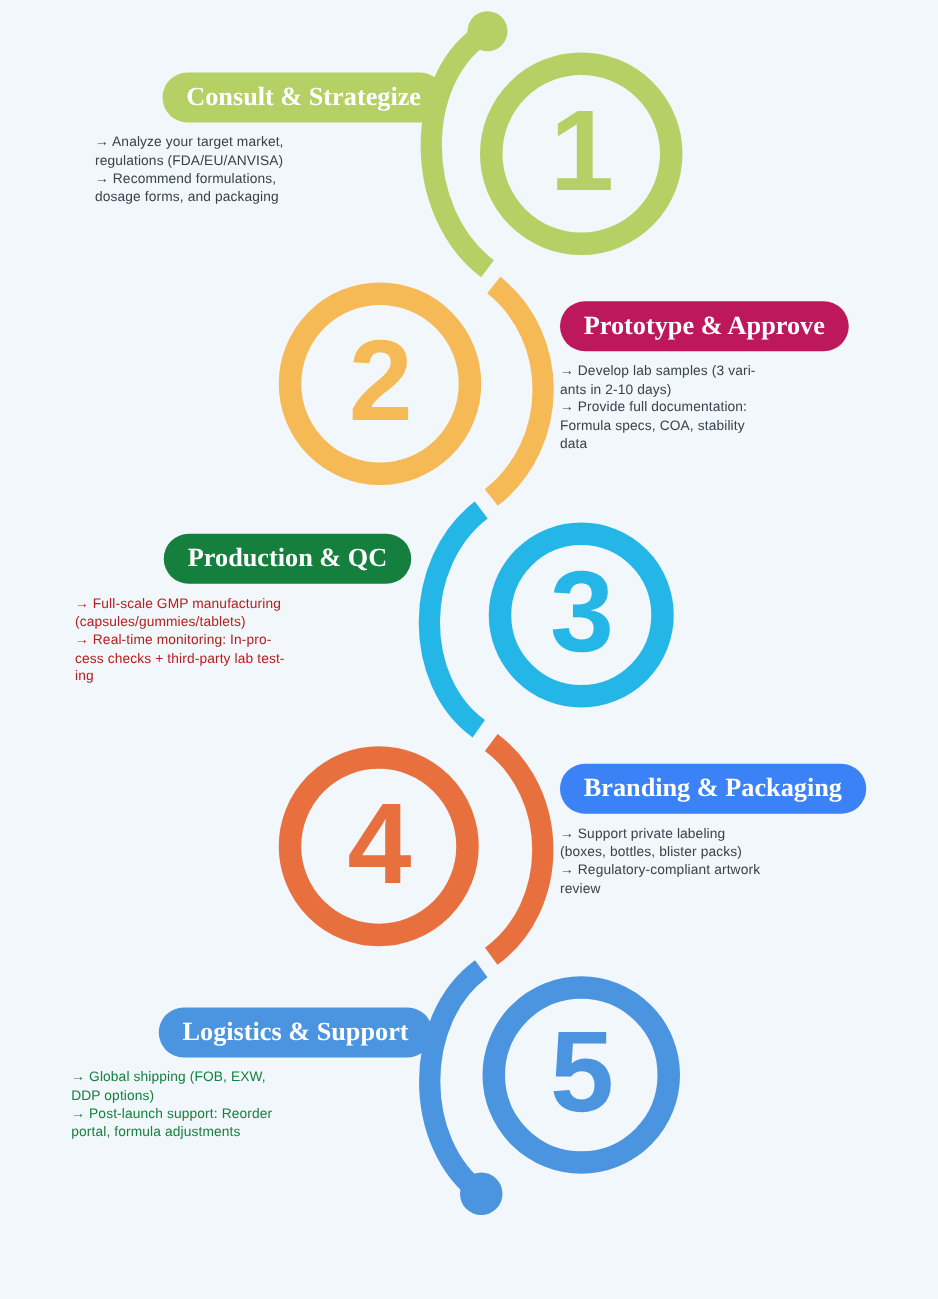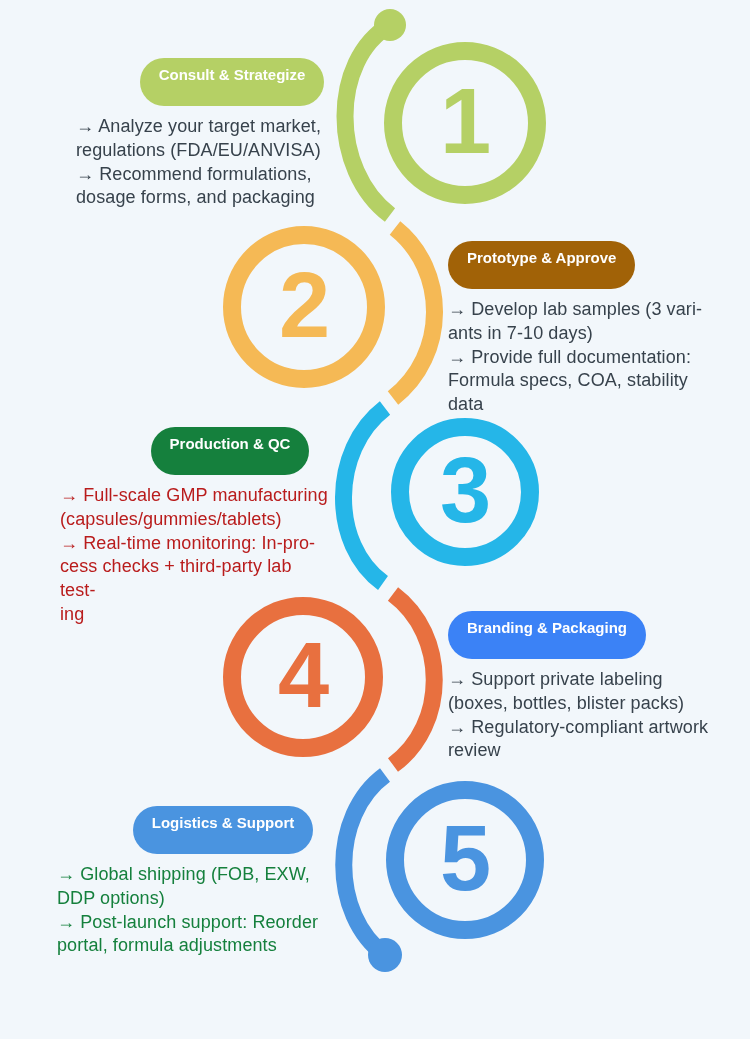--- a/index.html
+++ b/index.html
@@ -9,23 +9,23 @@
     font-family:"Liberation Sans","DejaVu Sans",sans-serif;
     overflow:hidden;position:relative;
   }
   #stage{position:absolute;inset:0;width:750px;height:1039px;}
   #spine{position:absolute;left:0;top:0;width:750px;height:1039px;z-index:1;}
   .ring{position:absolute;z-index:2;border-radius:50%;box-sizing:border-box;
         display:flex;align-items:center;justify-content:center;}
   .ring .num{font-size:92px;font-weight:700;line-height:1;letter-spacing:-1px;
              user-select:none;transform:translateY(-2px);}
   .block{position:absolute;z-index:3;}
-  .pill{display:inline-block;color:#ffffff;font-size:15px;font-weight:600;
-        padding:9px 19px 24px;border-radius:24px;white-space:nowrap;line-height:1;}
-  .body{margin-top:9px;font-size:18px;line-height:1.32;color:#37424c;
+  .pill{display:inline-block;color:#ffffff;font-size:21px;font-weight:600;
+        padding:9px 19px 10px;border-radius:24px;white-space:nowrap;line-height:1;font-family:Liberation Serif, serif;}
+  .body{margin-top:9px;font-size:11px;line-height:1.32;color:#37424c;
         white-space:pre-line;font-weight:500;letter-spacing:.1px;}
   .block.left{text-align:left;}
   .block.left .pillwrap{text-align:center;}
 </style>
 </head>
 <body style="background: rgb(242, 247, 251); width: 750px; height: 1039px;">
 
 <div id="stage">
 
   <svg id="spine" viewBox="0 0 750 1039" xmlns="http://www.w3.org/2000/svg" aria-hidden="true">
@@ -51,24 +51,24 @@
 regulations (FDA/EU/ANVISA)
 → Recommend formulations,
 dosage forms, and packaging</div>
   </div>
 
   <div class="ring" id="ring-1" style="left: 223px; top: 226px; width: 162px; height: 162px; border: 18px solid rgb(245, 185, 85); background: rgb(242, 247, 251);">
     <span class="num" style="color: rgb(245, 185, 85);">2</span>
   </div>
   <div class="block" id="block-1" style="left: 448px; top: 241px; width: 262px;">
     <div class="pillwrap">
-      <span class="pill" style="background: #a16207; color: rgb(255, 255, 255);">Prototype &amp; Approve</span>
+      <span class="pill" style="background: #be185d; color: rgb(255, 255, 255);">Prototype &amp; Approve</span>
     </div>
     <div class="body" style="color: rgb(55, 66, 76);">→ Develop lab samples (3 vari-
-ants in 7-10 days)
+ants in 2-10 days)
 → Provide full documentation:
 Formula specs, COA, stability
 data</div>
   </div>
 
   <div class="ring" id="ring-2" style="left: 391px; top: 418px; width: 148px; height: 148px; border: 18px solid rgb(37, 182, 232); background: rgb(242, 247, 251);">
     <span class="num" style="color: rgb(37, 182, 232);">3</span>
   </div>
   <div class="block left" id="block-2" style="left: 60px; top: 427px; width: 272px;">
     <div class="pillwrap" style="padding-left: 68px;">

